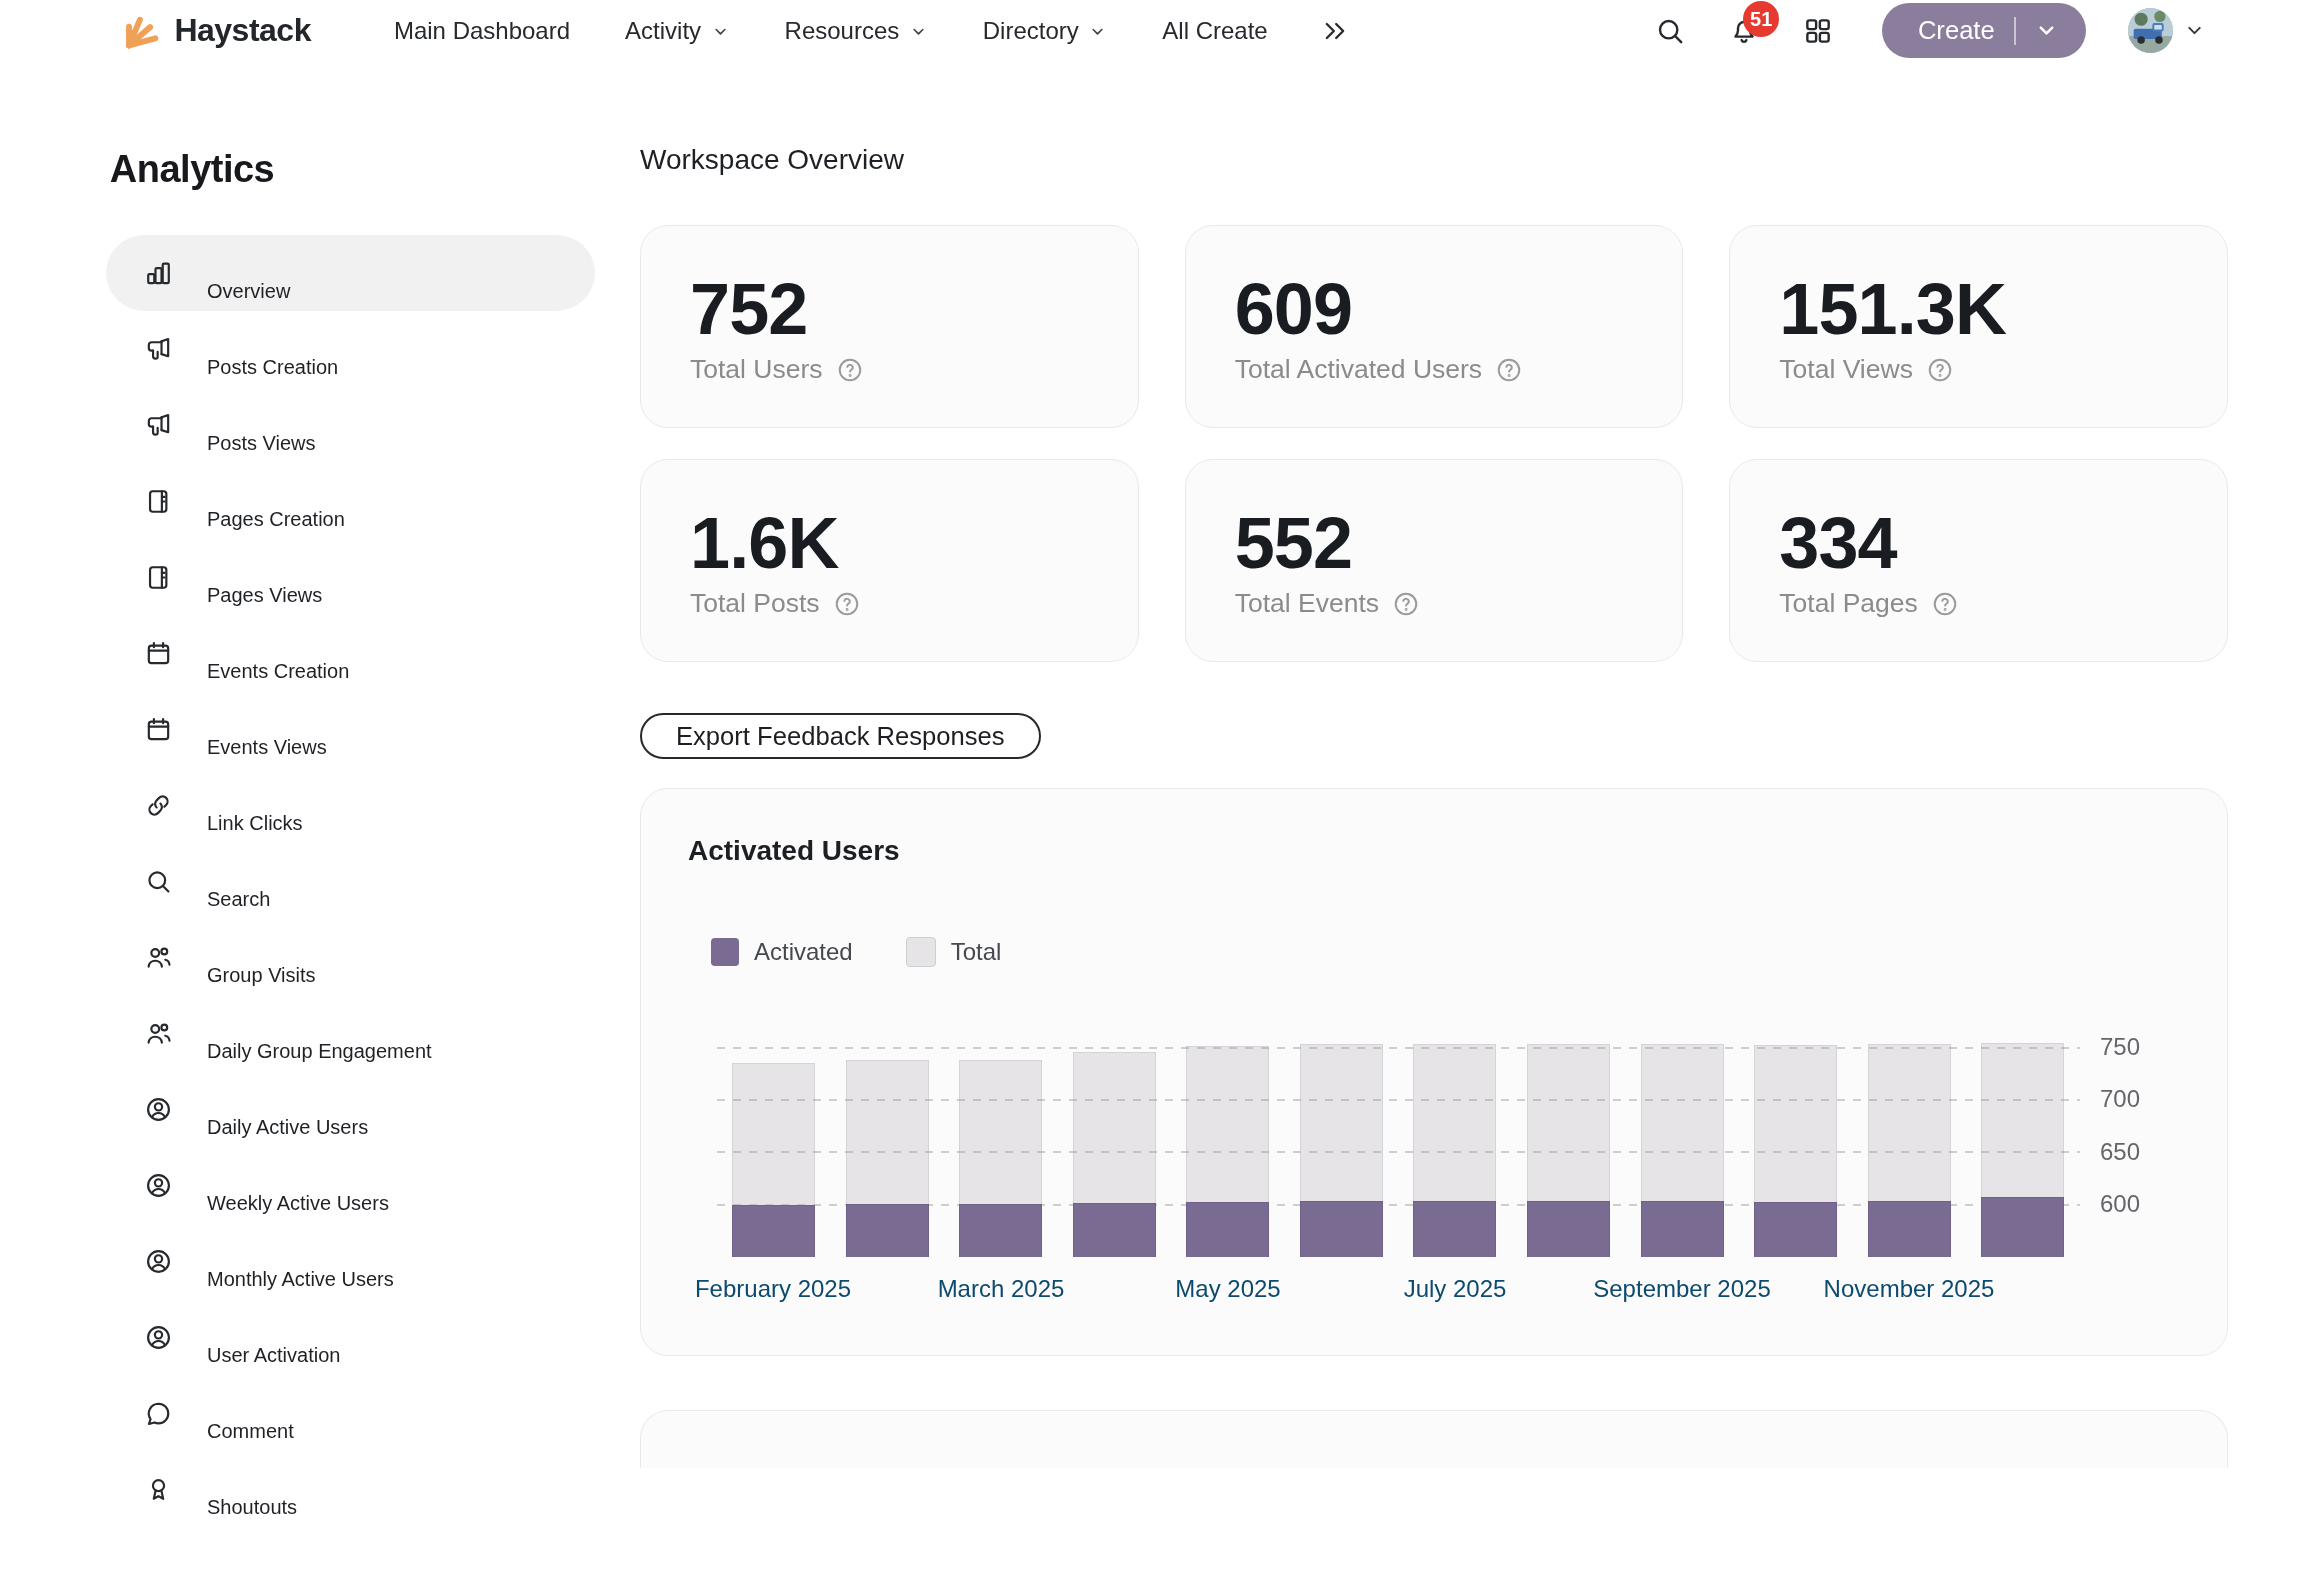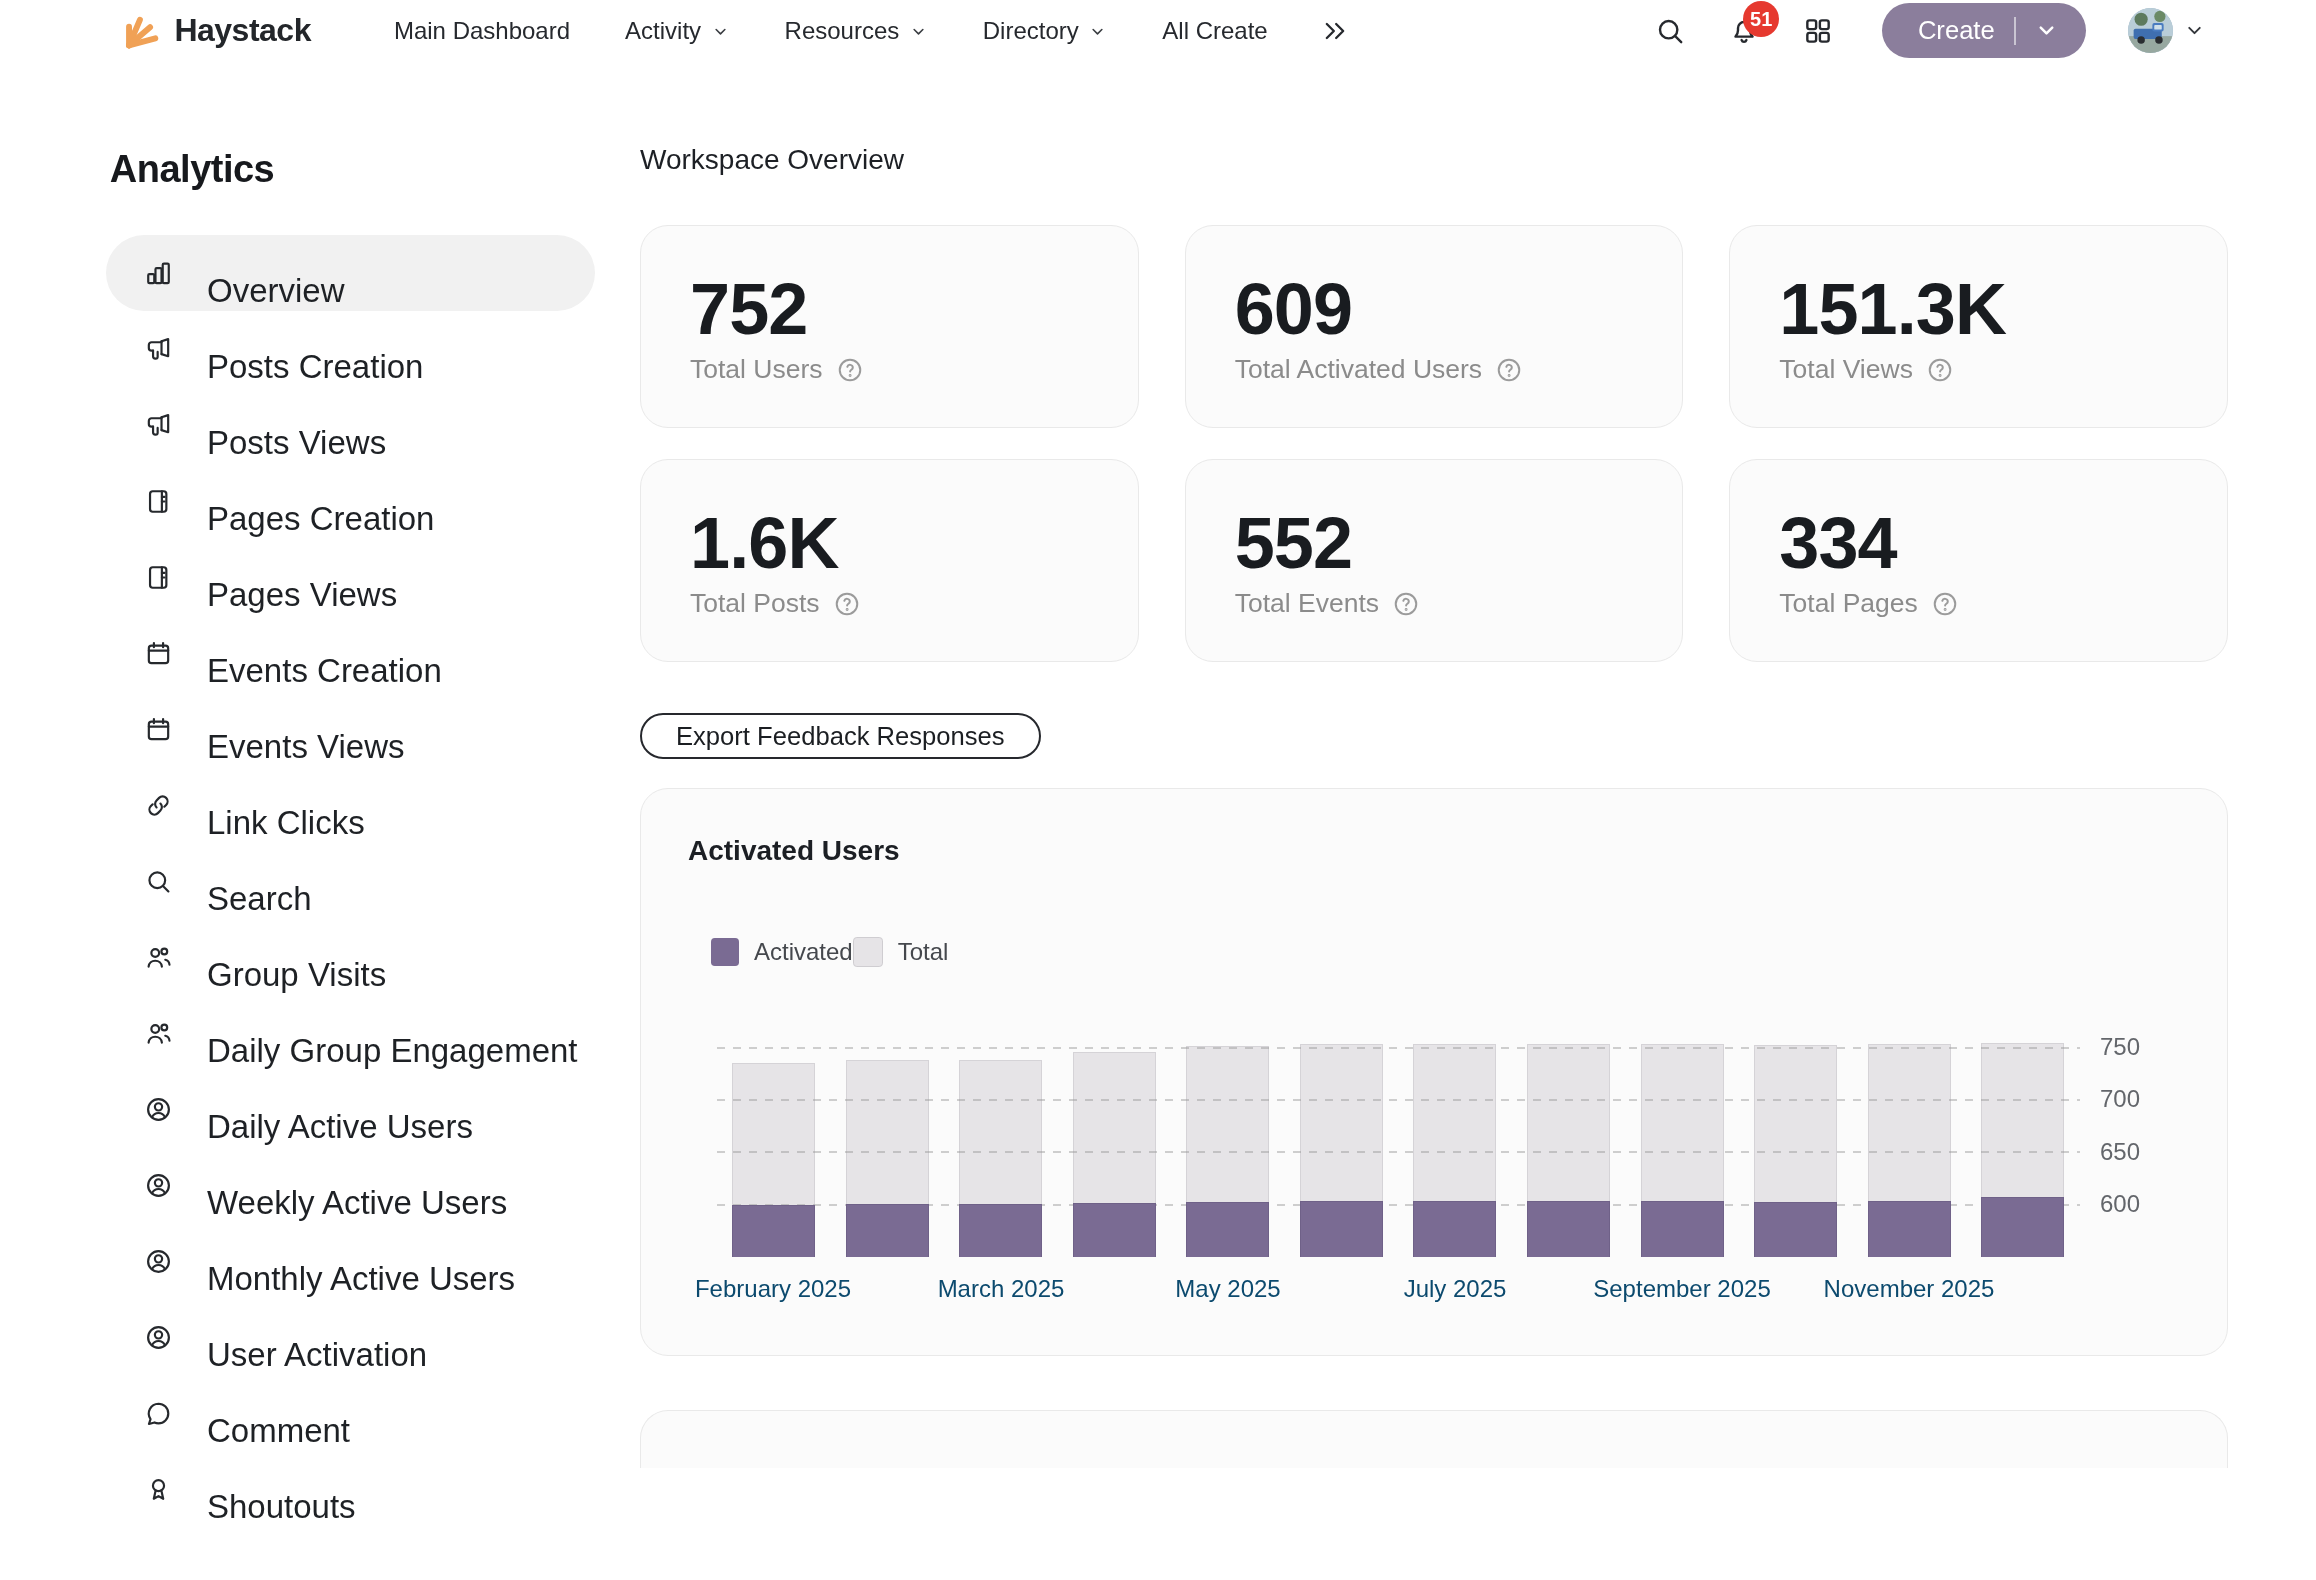--- a/index.html
+++ b/index.html
@@ -45,21 +45,21 @@
   .layout{display:flex;align-items:flex-start;}
   .sidebar{width:640px;box-sizing:border-box;padding:87px 45px 0 106px;flex-shrink:0;}
   .sidebar-title{font-size:38px;font-weight:700;color:#17191d;margin:0 0 44px 3.8px;letter-spacing:-0.5px;}
   .side-list{list-style:none;margin:0;padding:0;}
   .side-item{
     display:flex;align-items:center;gap:34px;height:76px;border-radius:38px;
     padding:0 0 0 38px;cursor:pointer;color:#1e2125;
   }
   .side-item.active{background:#f1f1f1;}
   .side-item .s-icon{width:29px;height:29px;color:#26292d;flex-shrink:0;}
-  .side-item .s-label{font-size:33px;margin-top:36px;}
+  .side-item .s-label{font-size:20px;margin-top:36px;}
 
   .content{flex:1;box-sizing:border-box;padding:83px 89px 0 0;}
   .page-title{font-size:28px;font-weight:500;color:#1d2025;margin:0 0 49px 0;}
 
   
   .cards-grid{display:grid;grid-template-columns:repeat(3,1fr);column-gap:46px;row-gap:31px;}
   .stat-card{
     background:#fbfbfb;border:1.9px solid #e9e9e9;border-radius:28px;height:203px;
     box-sizing:border-box;padding:47px 49px 42px 49px;display:flex;flex-direction:column;justify-content:space-between;
   }
@@ -74,21 +74,21 @@
     border:2.4px solid #26282d;background:#fff;padding:0 34px;cursor:pointer;
     font-size:25.6px;color:#1b1e22;font-family:inherit;
   }
 
   
   .chart-card{
     margin-top:29px;position:relative;height:568px;background:#fbfbfb;
     border:1.9px solid #e9e9e9;border-radius:28px;box-sizing:border-box;
   }
   .chart-title{position:absolute;left:47px;top:46px;font-size:28px;font-weight:600;color:#1c1f24;margin:0;}
-  .chart-legend{position:absolute;left:70px;top:148px;display:flex;align-items:center;}
+  .chart-legend{position:absolute;left:70px;top:148px;display:flex;align-items:center;gap:53px;}
   .legend-item{display:flex;align-items:center;gap:15px;cursor:pointer;}
   .legend-swatch{width:28px;height:28px;border-radius:3.8px;}
   .legend-label{font-size:24px;color:#45484d;}
   .plot{position:absolute;left:76px;top:237px;width:1363px;height:231px;}
   .gridline{position:absolute;left:0;width:100%;height:1.9px;z-index:2;
     background:repeating-linear-gradient(90deg,rgba(150,150,150,.45) 0 8.5px,transparent 8.5px 16px);}
   .slot{position:absolute;bottom:0;width:114px;height:100%;}
   .bar{position:absolute;bottom:0;left:15px;width:83px;box-sizing:border-box;}
   .bar-total{background:#e6e4e7;border:0.9px solid #d5d3d7;border-bottom:none;z-index:1;}
   .bar-activated{background:#7a6b93;border:0.9px solid #6f6188;border-bottom:none;z-index:3;}

